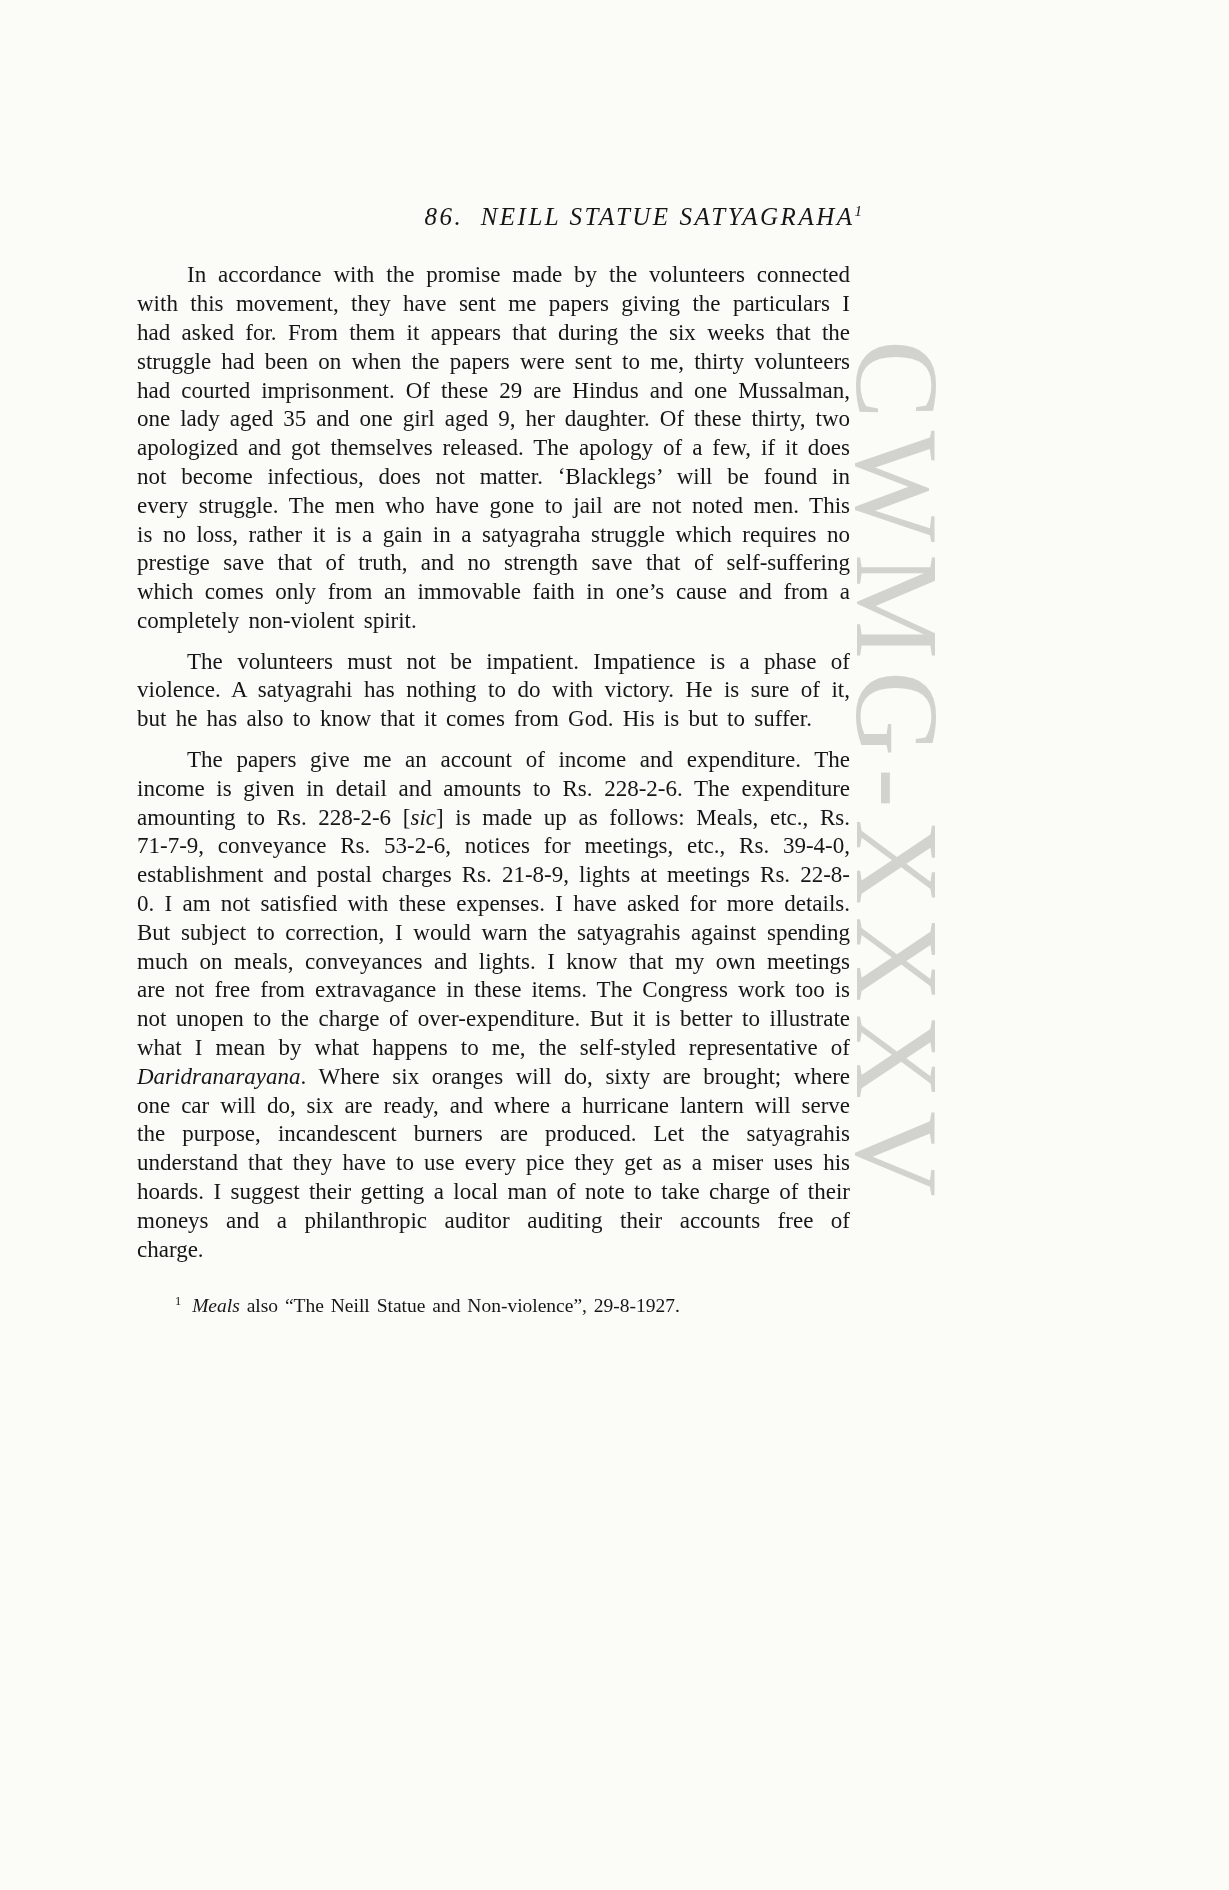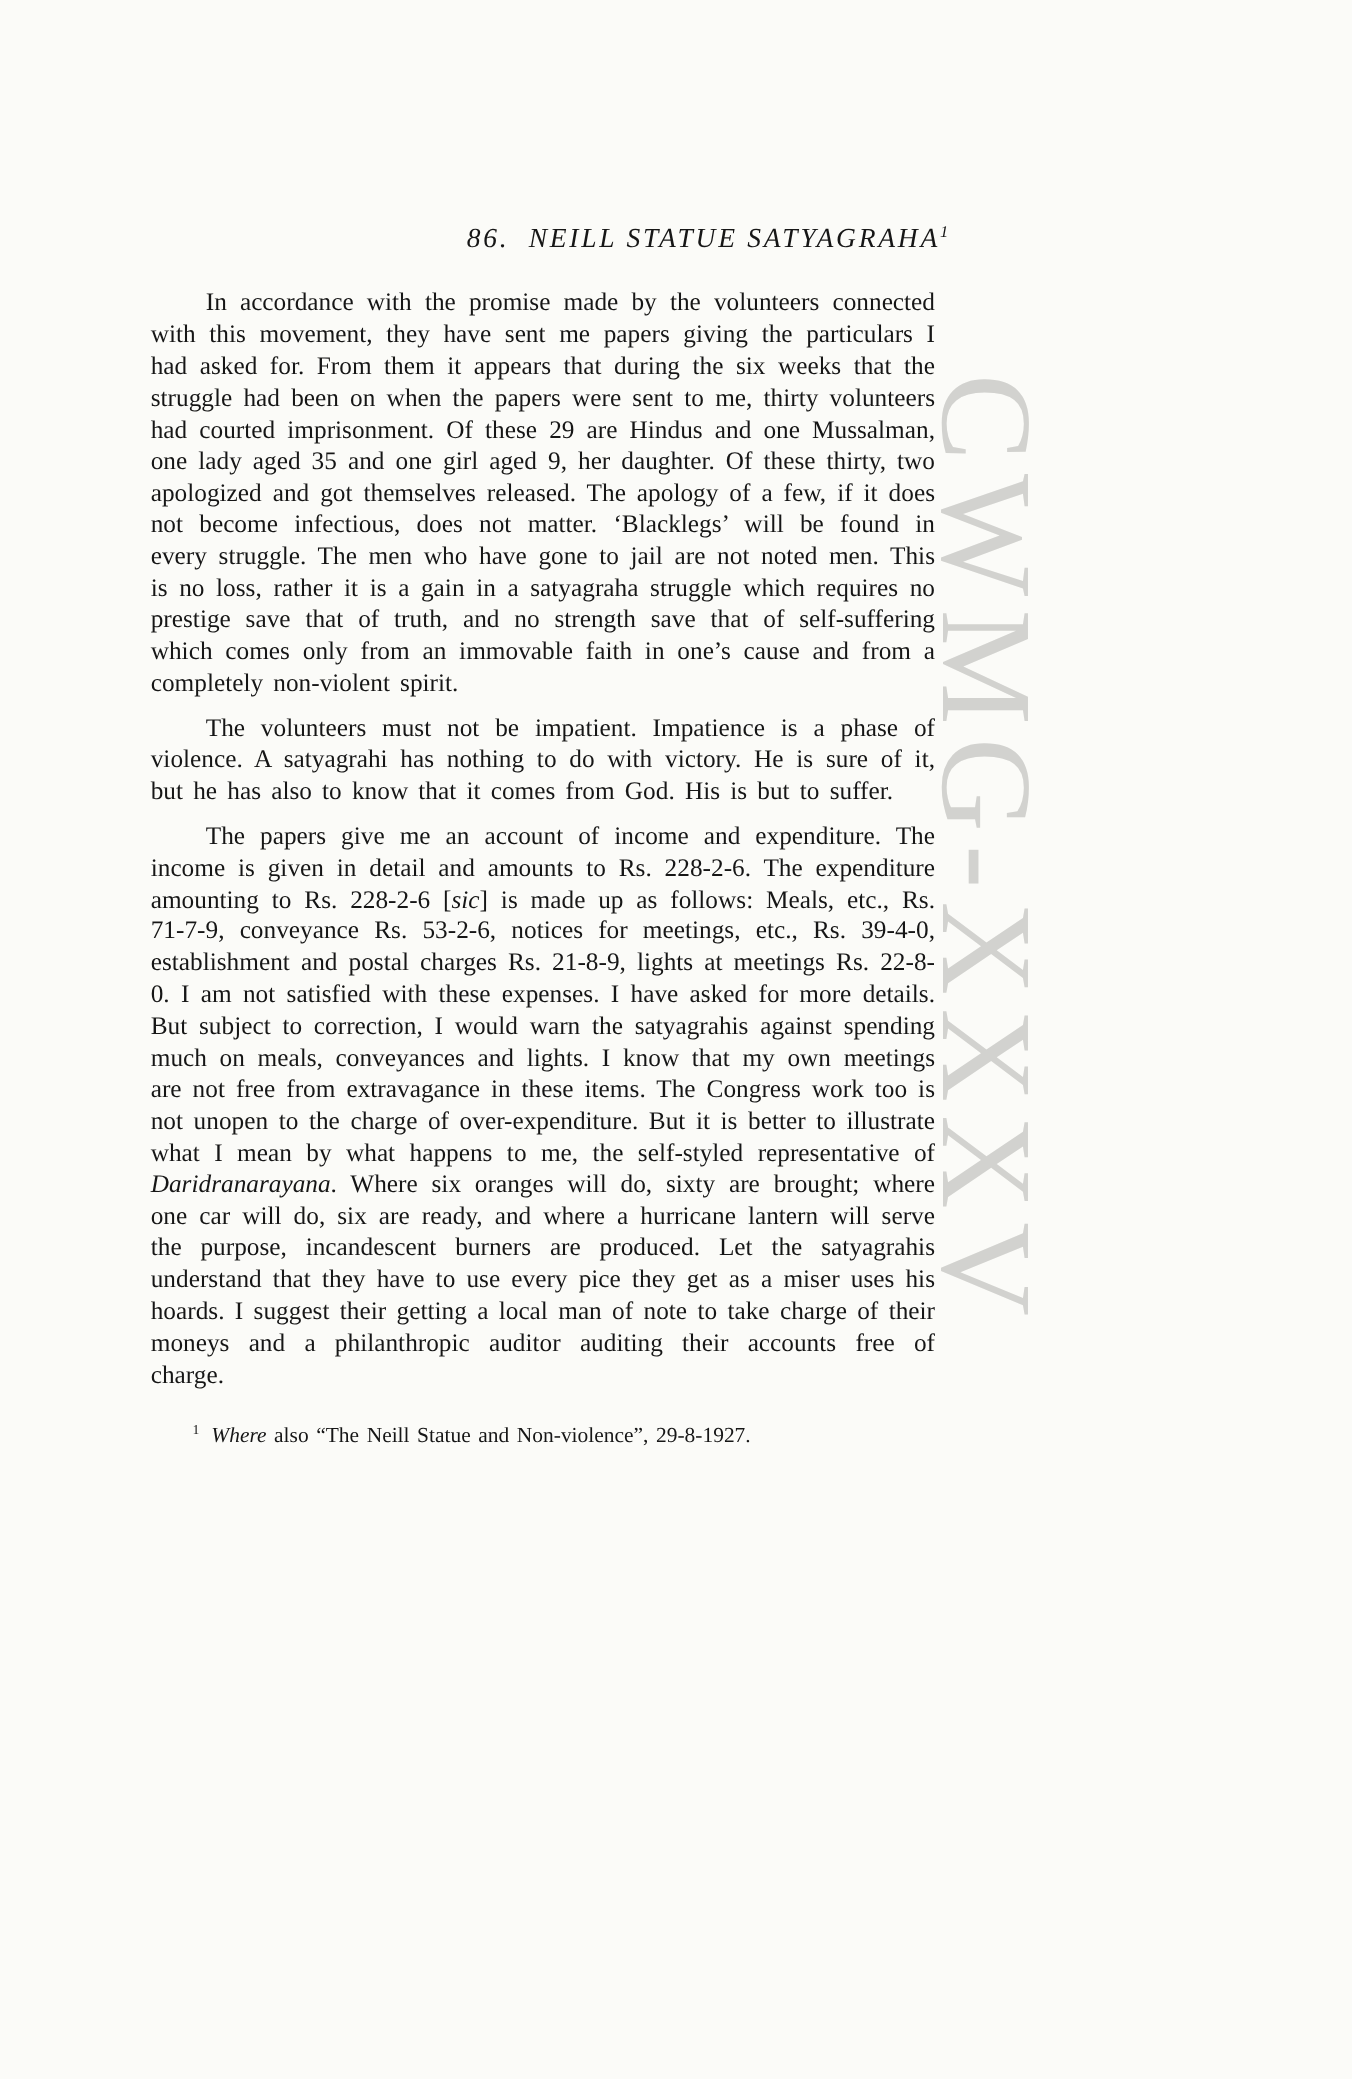--- a/index.html
+++ b/index.html
@@ -82,17 +82,17 @@
   <div class="content">
 
     <h1 class="title"><span>86.  NEILL STATUE SATYAGRAHA</span><sup>1</sup></h1>
 
     <div class="body-text">
         <p class="para"><span>In accordance with the promise made by the volunteers connected with this movement, they have sent me papers giving the particulars I had asked for.  From them it appears that during the six weeks that the struggle had been on when the papers were sent to me, thirty volunteers had courted imprisonment.  Of these 29 are Hindus and one Mussalman, one lady aged 35 and one girl aged 9, her daughter.  Of these thirty, two apologized and got themselves released.  The apology of a few, if it does not become infectious, does not matter.  ‘Blacklegs’ will be found in every struggle.  The men who have gone to jail are not noted men.  This is no loss, rather it is a gain in a satyagraha struggle which requires no prestige save that of truth, and no strength save that of self-suffering which comes only from an immovable faith in one’s cause and from a completely non-violent spirit.</span></p>
         <p class="para"><span>The volunteers must not be impatient.  Impatience is a phase of violence.  A satyagrahi has nothing to do with victory.  He is sure of it, but he has also to know that it comes from God.  His is but to suffer.</span></p>
         <p class="para"><span>The papers give me an account of income and expenditure. The income is given in detail and amounts to Rs. 228-2-6.  The expenditure amounting to Rs. 228-2-6 [</span><i>sic</i><span>] is made up as follows: Meals, etc., Rs. 71-7-9, conveyance Rs. 53-2-6, notices for meetings, etc., Rs. 39-4-0, establishment and postal charges  Rs. 21-8-9, lights at meetings Rs. 22-8-0.  I am not satisfied with these expenses. I have asked for more details.  But subject to correction, I would warn the satyagrahis against spending much on meals, conveyances and lights.  I know that my own meetings are not free from extravagance in these items.  The Congress work too is not unopen to the charge of over-expenditure.  But it is better to illustrate what I mean by what happens to me, the self-styled representative of </span><i>Daridranarayana</i><span>.  Where six oranges will do, sixty are brought; where one car will do, six are ready, and where a hurricane lantern will serve the purpose, incandescent burners are produced.  Let the satyagrahis understand that they have to use every pice they get as a miser uses his hoards.  I suggest their getting a local man of note to take charge of their moneys and a philanthropic auditor auditing their accounts free of charge.</span></p>
       </div>
 
-    <div class="footnote"><sup>1</sup><span> </span><i>Where</i><span> also “The Neill Statue and Non-violence”, 29-8-1927.</span></div>
+    <div class="footnote"><sup>1</sup><span> </span><i>Meals</i><span> also “The Neill Statue and Non-violence”, 29-8-1927.</span></div>
 
   </div>
 
 </div>
 
 </body></html>

